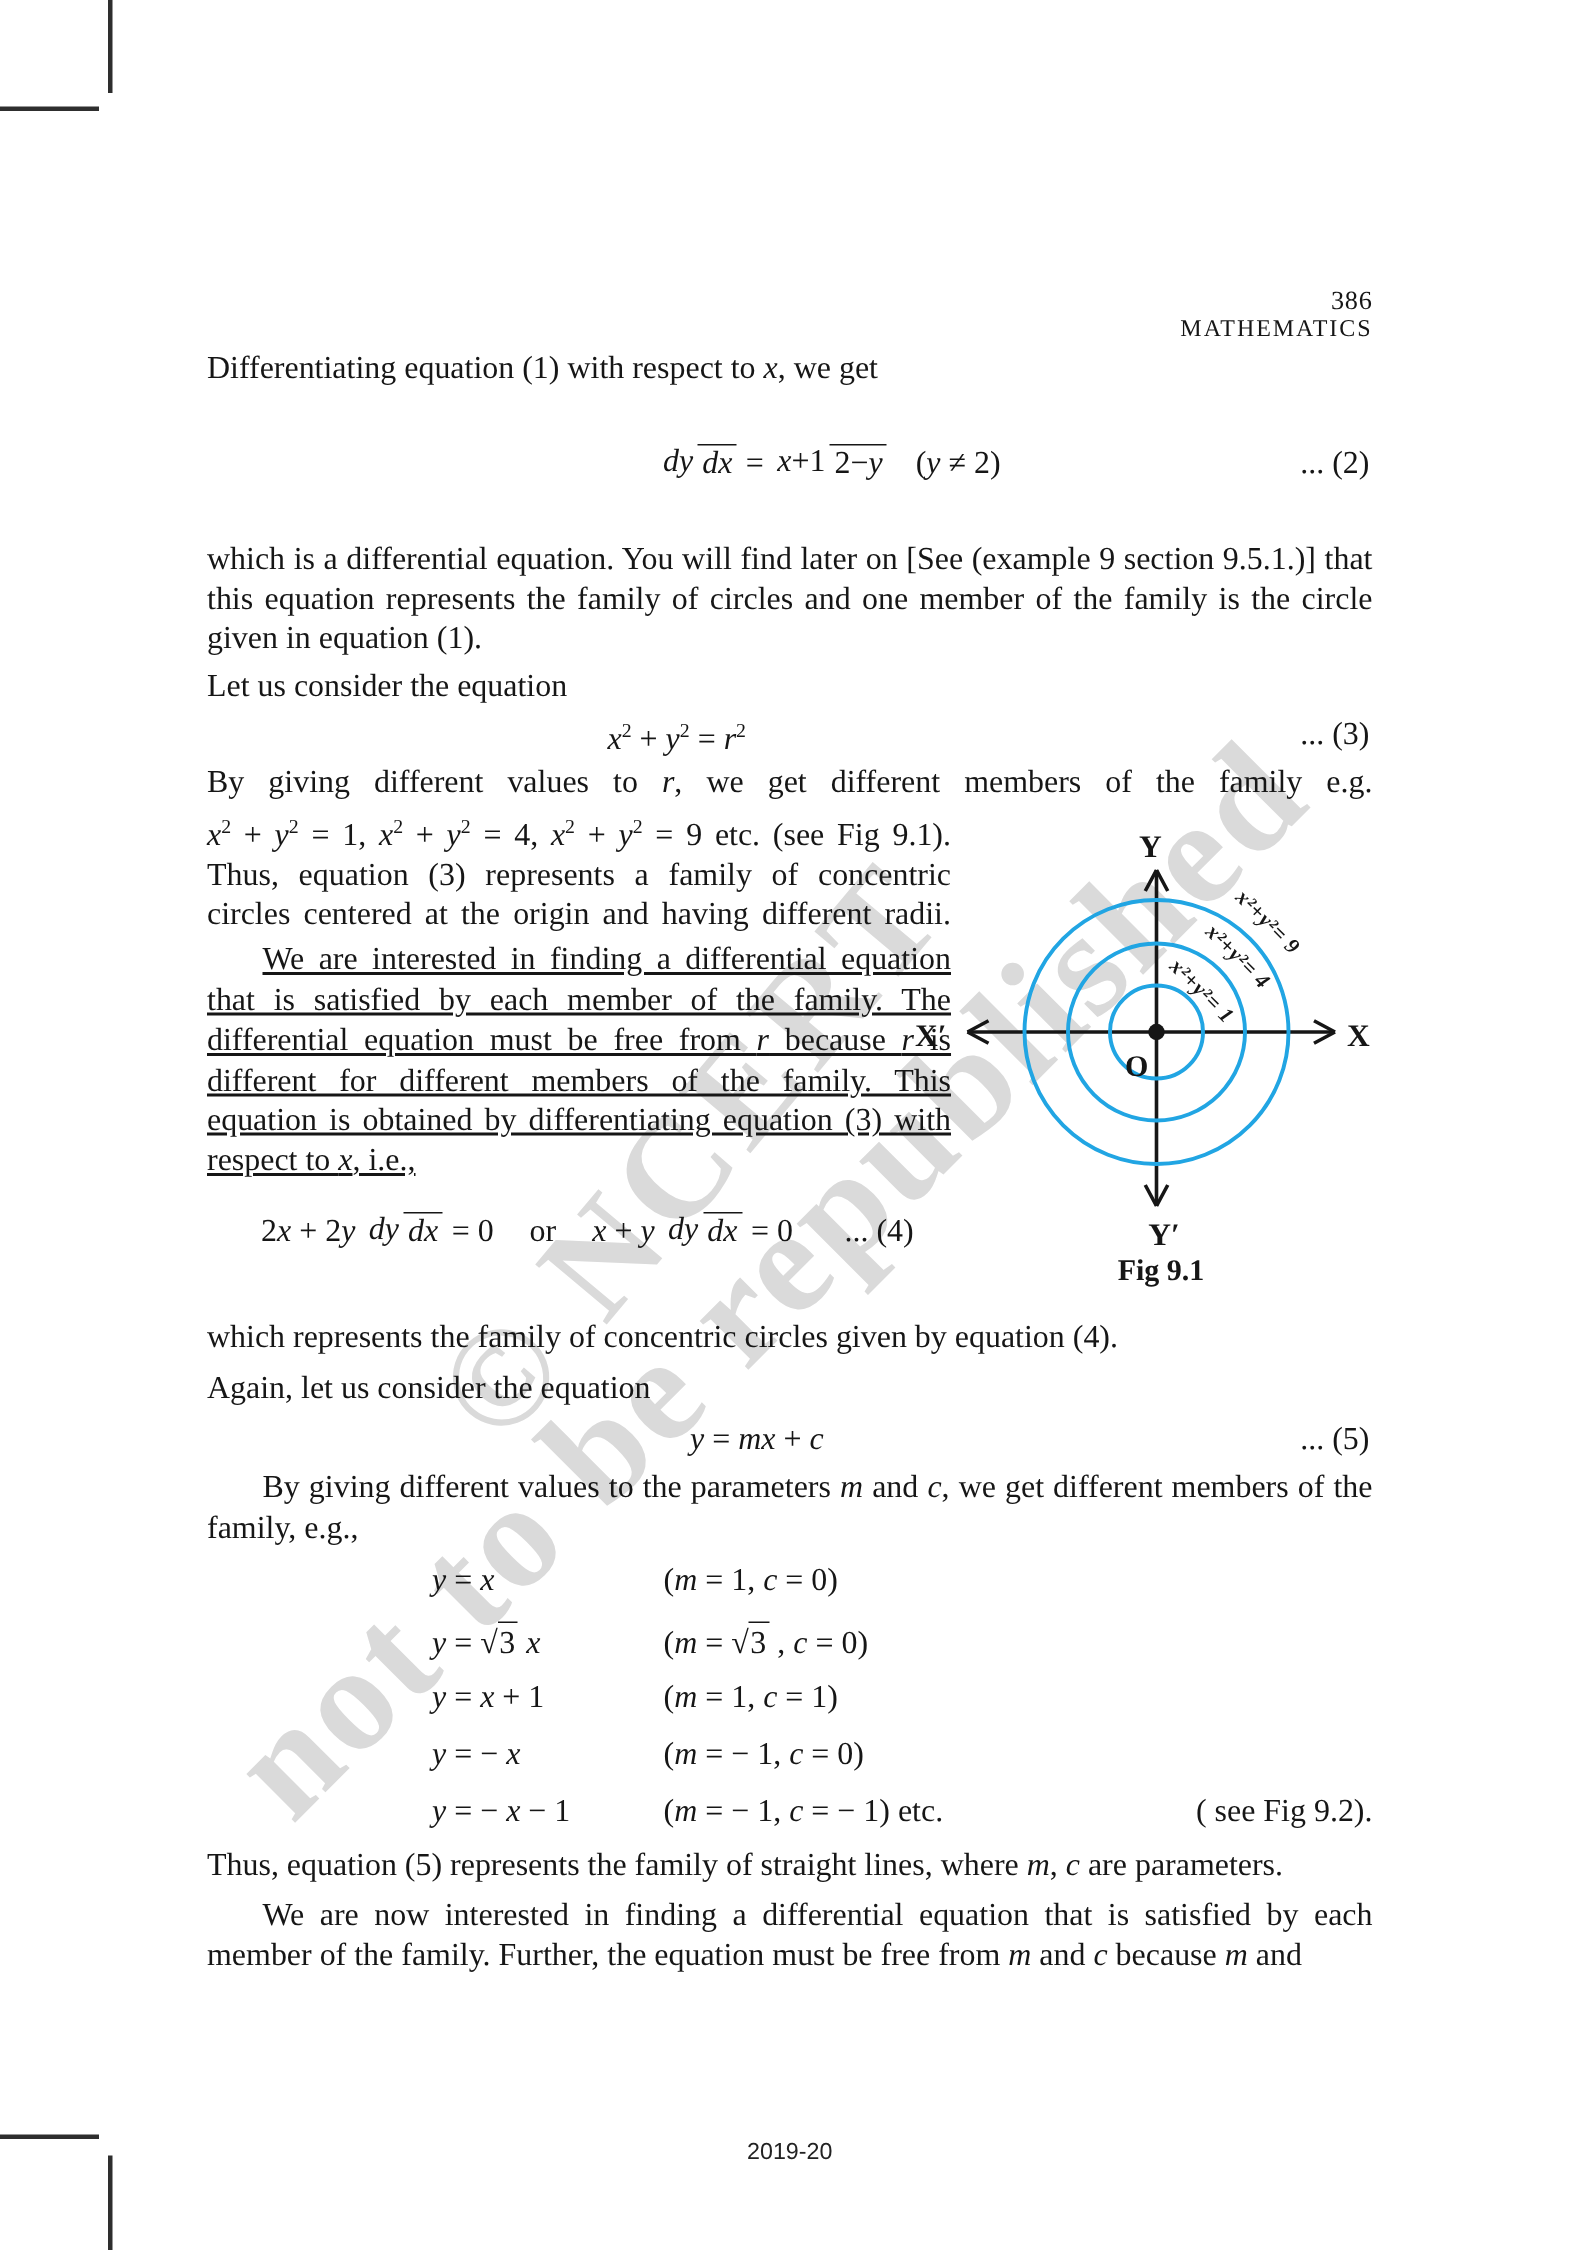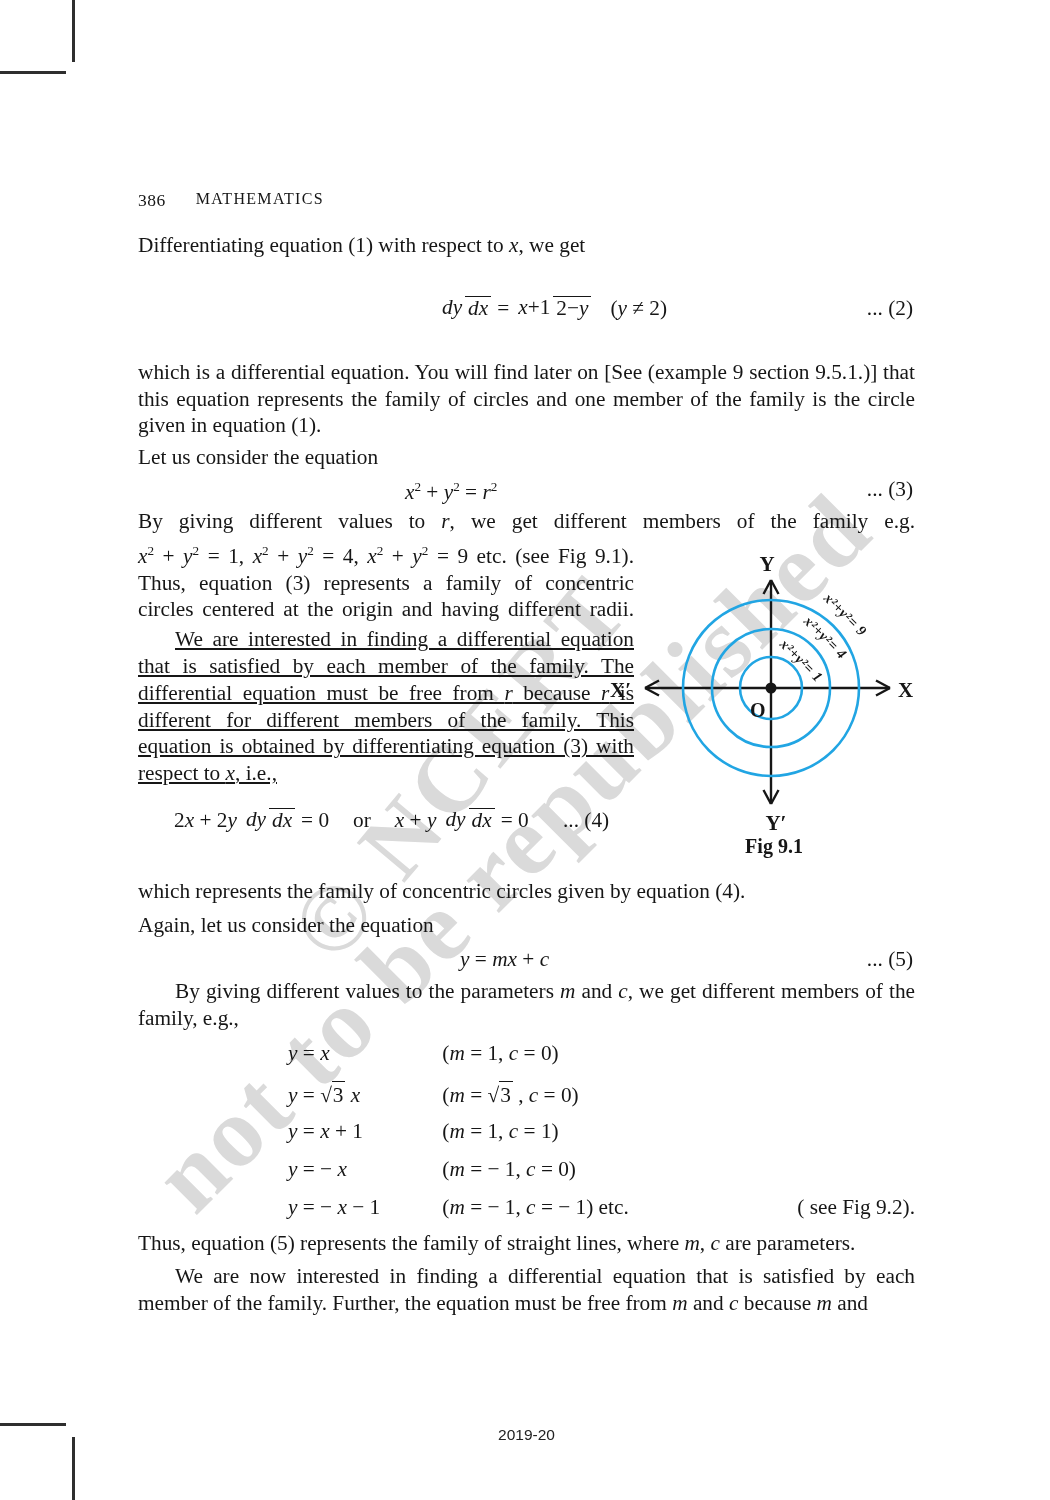--- a/index.html
+++ b/index.html
@@ -15,21 +15,21 @@
   .wm1 { left:227px; top:712px; font-size:95px;  letter-spacing:6px; transform:rotate(-50deg); }
   .wm2 { left:30px;  top:795px; font-size:100px; letter-spacing:3px; transform:rotate(-45deg); }
   
   .crop { position:absolute; background:#2e2e2e; z-index:3; }
   .crop.tlv { left:72px; top:0;      width:3px;  height:62px; }
   .crop.tlh { left:0;    top:71px;   width:66px; height:3px;  }
   .crop.blh { left:0;    top:1423px; width:66px; height:3px;  }
   .crop.blv { left:72px; top:1437px; width:3px;  height:63px; }
   
   .content { position:absolute; left:138px; top:190px; width:777px; z-index:2; }
-  .runhead { display:flex; align-items:flex-start; gap:30px; height:24px; margin-bottom:18px; }
+  .runhead { display:flex; align-items:flex-end; height:24px; margin-bottom:18px;flex-direction:column; }
   .pagenum  { font-size:17.5px; letter-spacing:0.5px; }
   .runtitle { font-size:16px;   letter-spacing:1.3px; }
   p { margin:0; font-size:21.3px; line-height:26.8px; text-align:justify; }
   .indent { text-indent:37px; }
   .justlast { text-align-last:justify; }
   .it { font-style:italic; }
   sup { font-size:0.62em; }
   
   .eq { position:relative; display:flex; align-items:center; font-size:21.3px; line-height:25px; }
   .eq .tag { position:absolute; right:2px; }

